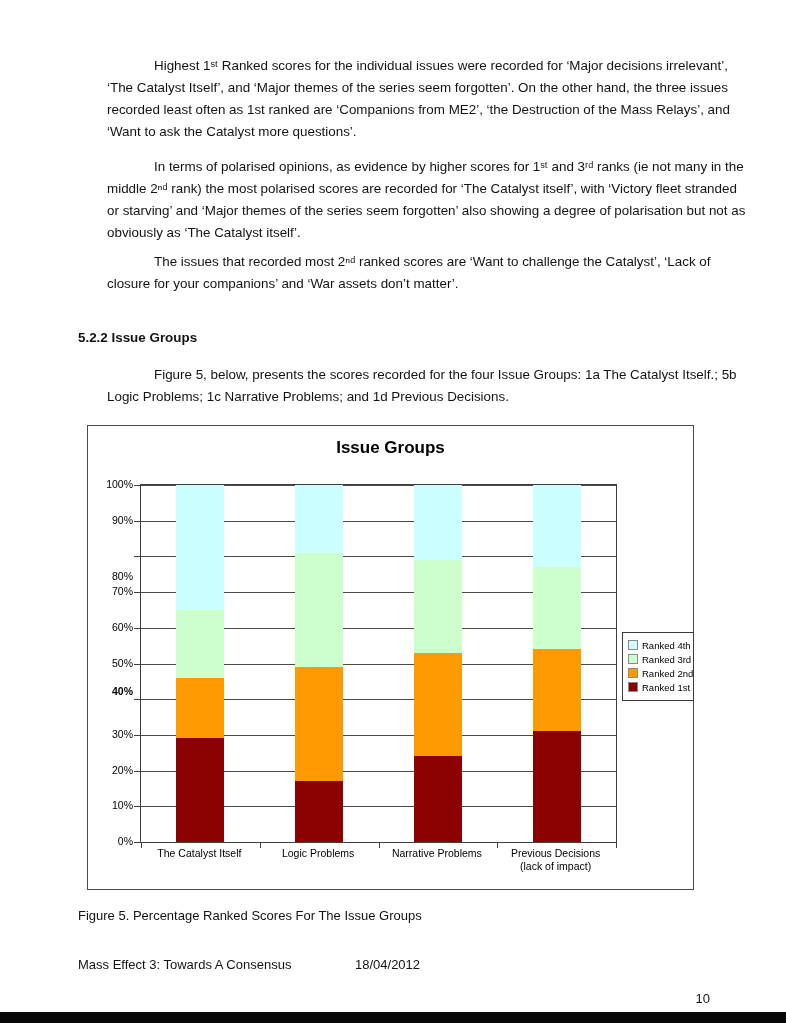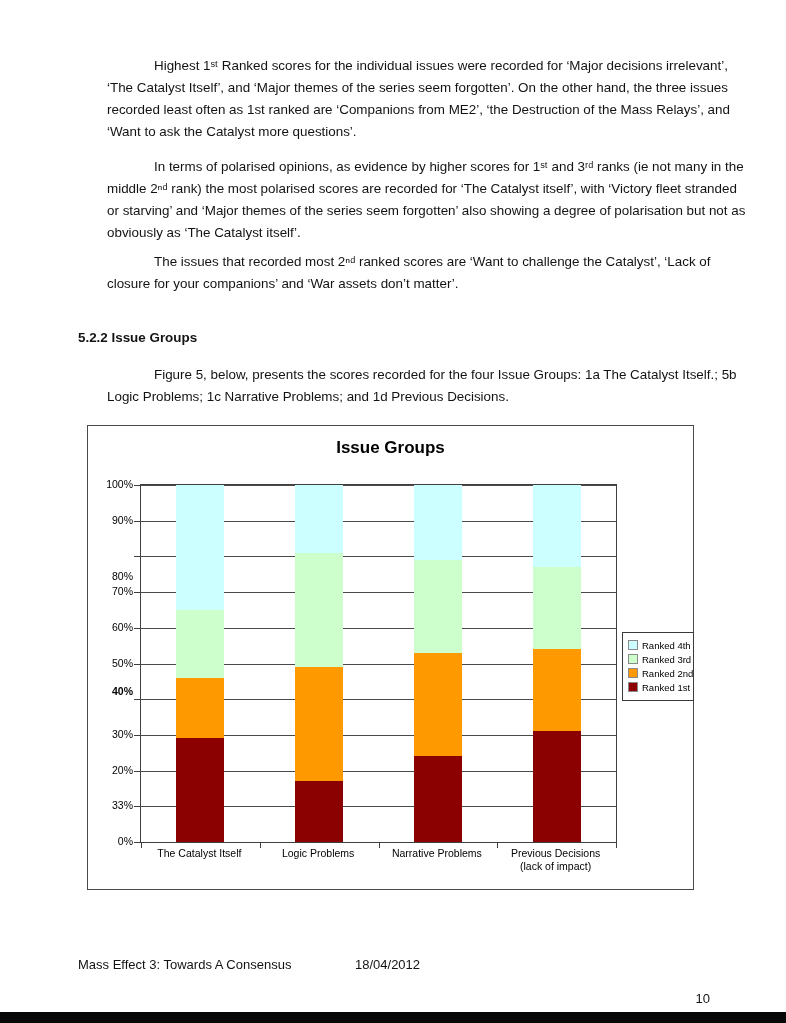--- a/index.html
+++ b/index.html
@@ -44,21 +44,21 @@
   <div class="para" style="top:251px">The issues that recorded most 2ⁿᵈ ranked scores are ‘Want to challenge the Catalyst’, ‘Lack of closure for your companions’ and ‘War assets don’t matter’.</div>
 
   <div class="heading" style="top:330px">5.2.2 Issue Groups</div>
 
   <div class="para" style="top:364px">Figure 5, below, presents the scores recorded for the four Issue Groups: 1a The Catalyst Itself.; 5b Logic Problems; 1c Narrative Problems; and 1d Previous Decisions.</div>
 
   <div class="chart-frame">
     <div class="chart-title">Issue Groups</div>
     <div class="yaxis" id="yaxis">
         <div class="ylab" style="top: 351px;">0%</div>
-        <div class="ylab" style="top: 315.3px;">33%</div>
+        <div class="ylab" style="top: 315.3px;">10%</div>
         <div class="ylab" style="top: 279.6px;">20%</div>
         <div class="ylab" style="top: 243.9px;">30%</div>
         <div class="ylab" style="top: 201px; font-weight: bold;">40%</div>
         <div class="ylab" style="top: 172.5px;">50%</div>
         <div class="ylab" style="top: 136.8px;">60%</div>
         <div class="ylab" style="top: 101.1px;">70%</div>
         <div class="ylab" style="top: 54px; margin-top: 32px;">80%</div>
         <div class="ylab" style="top: 29.7px;">90%</div>
         <div class="ylab" style="top: -6px; text-align: right;">100%</div>
       </div>
@@ -126,19 +126,20 @@
           <div class="lchip" style="background: rgb(255, 153, 0);"></div>
           <div class="llab">Ranked 2nd</div>
         </div>
         <div class="litem">
           <div class="lchip" style="background: rgb(139, 0, 0);"></div>
           <div class="llab">Ranked 1st</div>
         </div>
       </div>
   </div>
 
+  <div class="caption">Figure 5. Percentage Ranked Scores For The Issue Groups</div>
 
   <div class="footer-left">Mass Effect 3: Towards A Consensus</div>
   <div class="footer-center">18/04/2012</div>
   <div class="footer-right">10</div>
 
   <div class="bottom-bar"></div>
 </div>
 
 </body></html>

